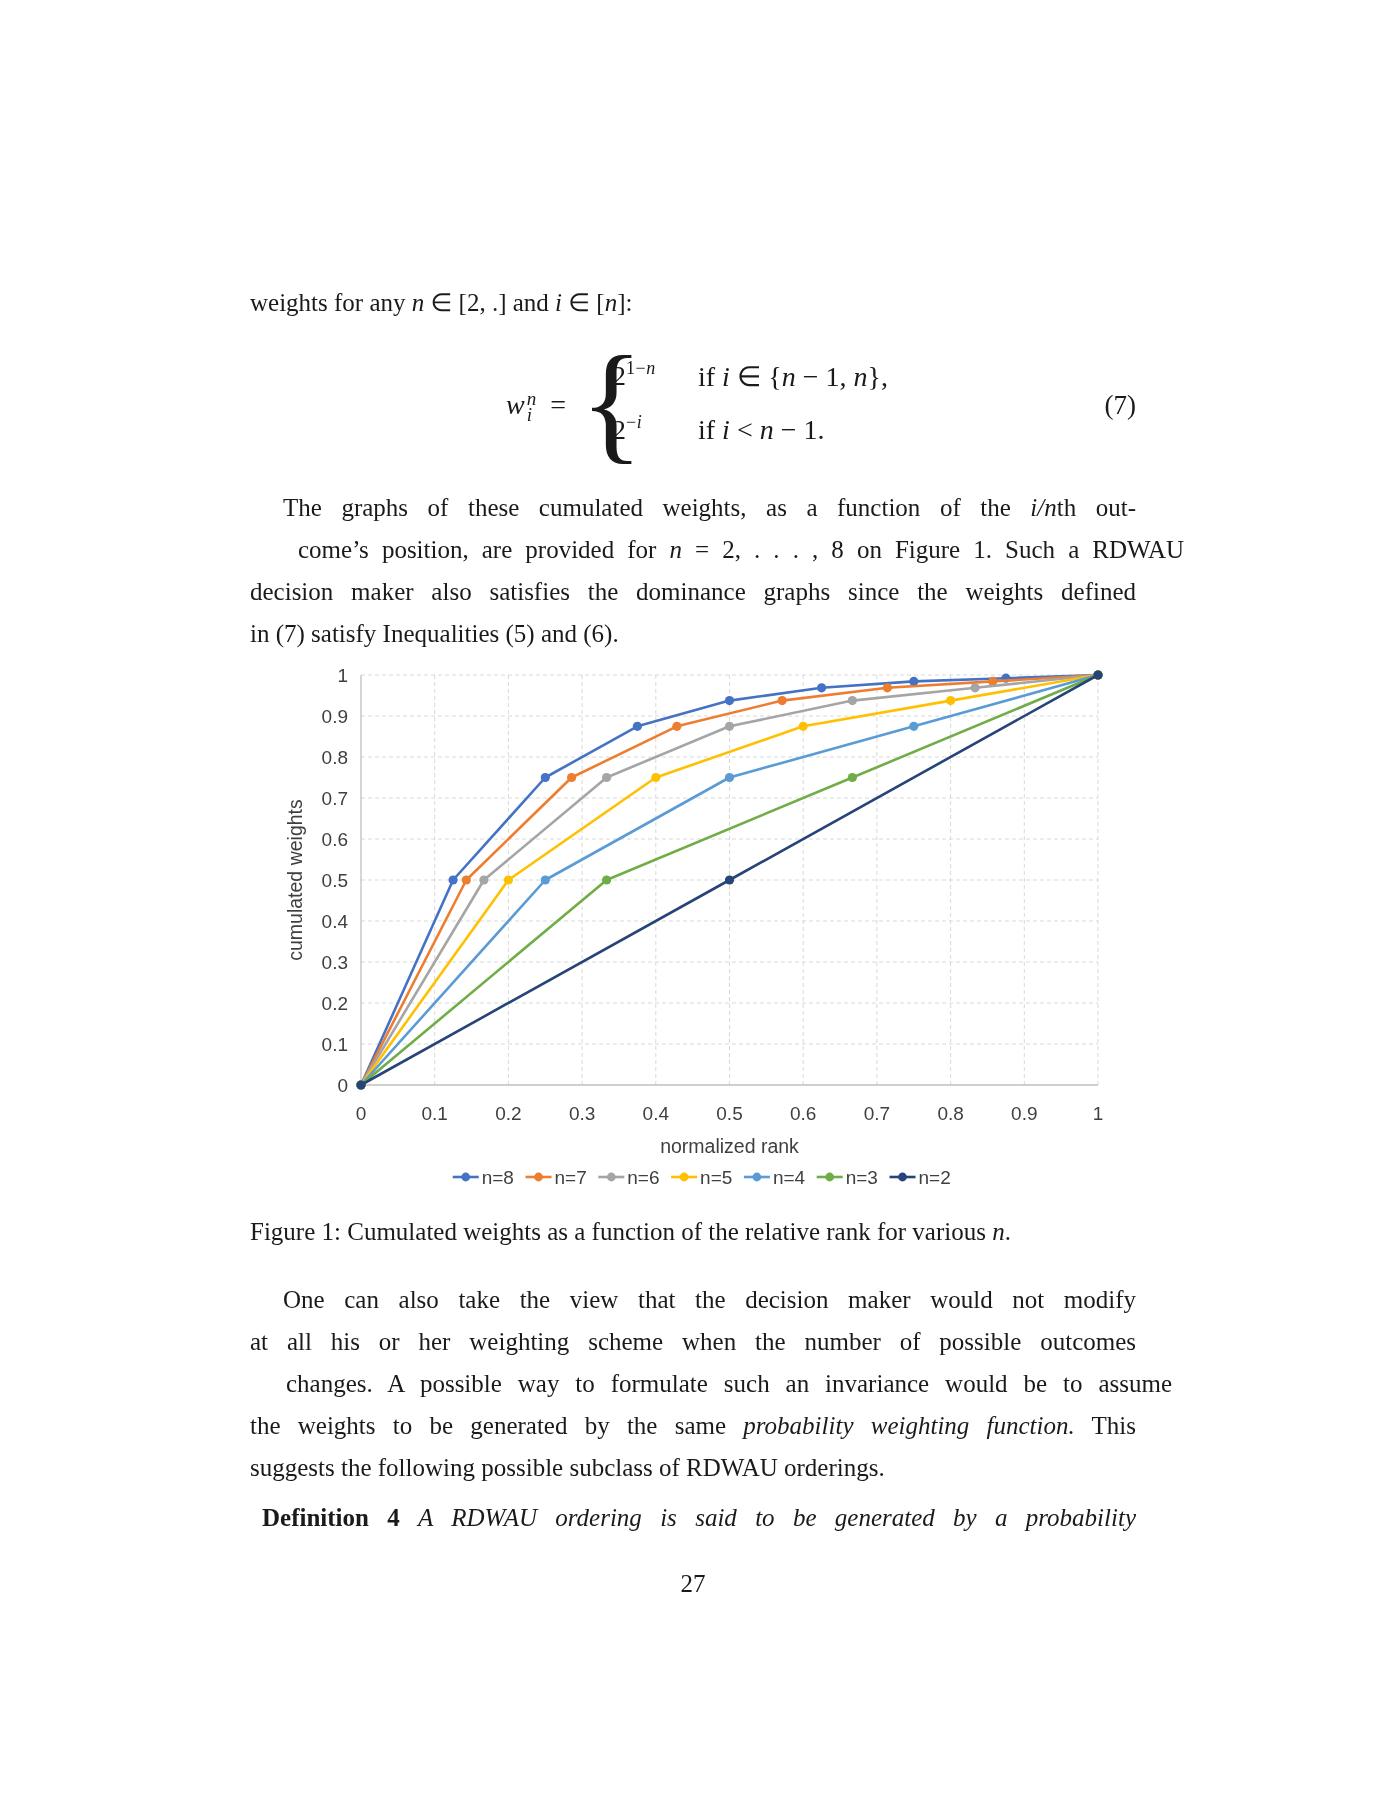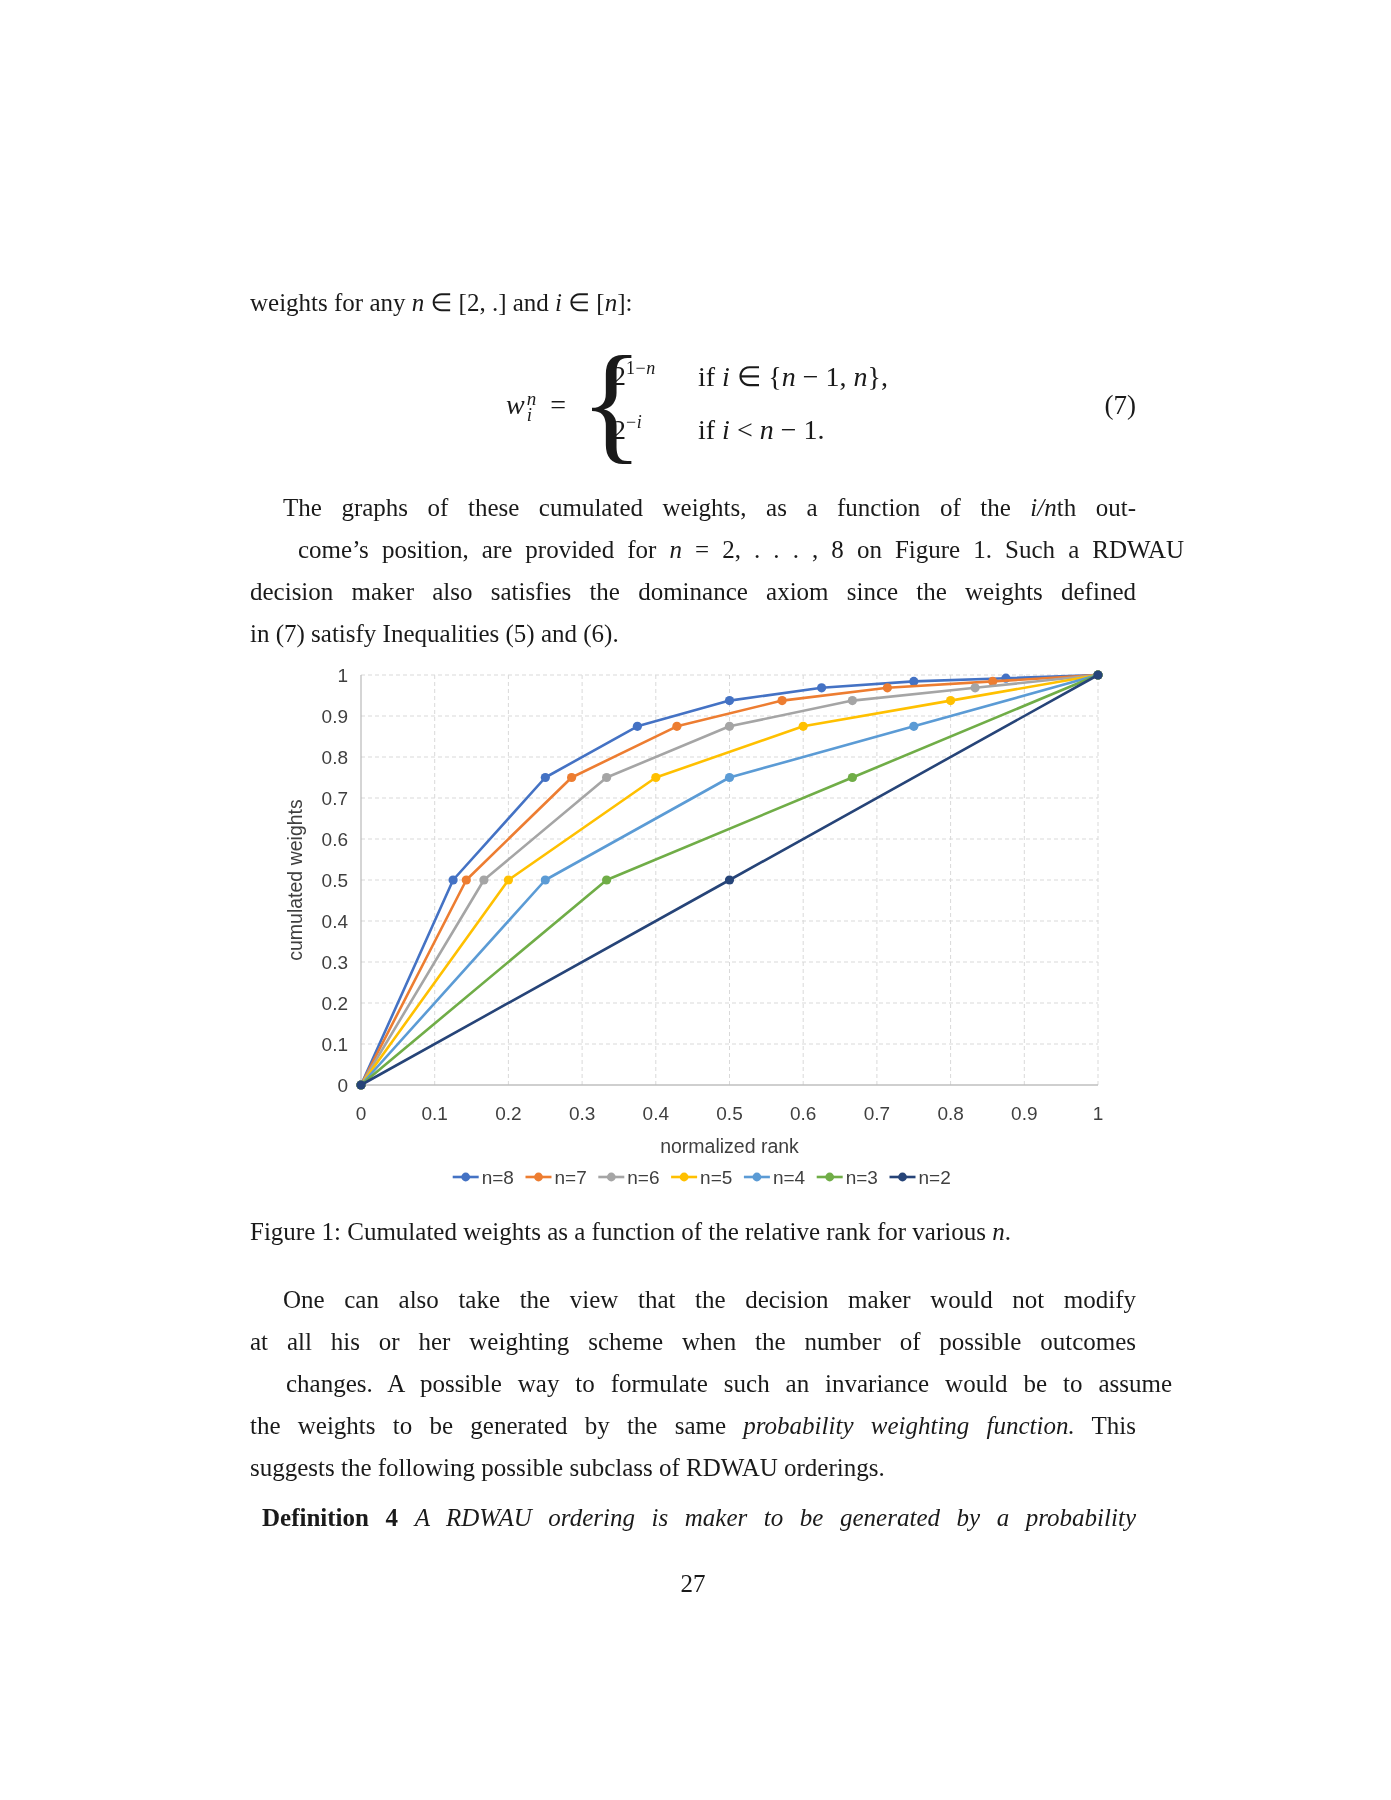--- a/index.html
+++ b/index.html
@@ -62,21 +62,21 @@
       <span class="eq-val"><span>2</span><span class="eq-exp"><span>−</span><span class="rt-i">i</span></span></span>
       <span class="eq-cond"><span>if </span><span class="rt-i">i</span><span> &lt; </span><span class="rt-i">n</span><span> − 1.</span></span>
     </div>
   </div>
   <span class="eq-num">(7)</span>
 </div>
 
 <div>
   <div class="tline just indent" style="top:487px;"><span>The graphs of these cumulated weights, as a function of the </span><span class="rt-i">i/n</span><span>th out-</span></div>
   <div class="tline just" style="top:529px;margin-left:48px;"><span>come’s position, are provided for </span><span class="rt-i">n</span><span> = 2, . . . , 8 on Figure 1. Such a RDWAU</span></div>
-  <div class="tline just" style="top:571px;"><span>decision maker also satisfies the dominance axiom since the weights defined</span></div>
+  <div class="tline just" style="top:571px;"><span>decision maker also satisfies the dominance graphs since the weights defined</span></div>
   <div class="tline nowrap" style="top:613px;"><span>in (7) satisfy Inequalities (5) and (6).</span></div>
 </div>
 
 <div id="figure-1"><svg viewBox="0 0 920 560" width="920" height="560">
       <line x1="194.7" y1="25" x2="194.7" y2="435" stroke="#D9D9D9" stroke-width="1" stroke-dasharray="4 3"></line>
       <line x1="121" y1="394" x2="858" y2="394" stroke="#D9D9D9" stroke-width="1" stroke-dasharray="4 3"></line>
       <line x1="268.4" y1="25" x2="268.4" y2="435" stroke="#D9D9D9" stroke-width="1" stroke-dasharray="4 3"></line>
       <line x1="121" y1="353" x2="858" y2="353" stroke="#D9D9D9" stroke-width="1" stroke-dasharray="4 3"></line>
       <line x1="342.1" y1="25" x2="342.1" y2="435" stroke="#D9D9D9" stroke-width="1" stroke-dasharray="4 3"></line>
       <line x1="121" y1="312" x2="858" y2="312" stroke="#D9D9D9" stroke-width="1" stroke-dasharray="4 3"></line>
@@ -195,15 +195,15 @@
 <div class="tline nowrap" style="top:1211px;"><span>Figure 1: Cumulated weights as a function of the relative rank for various </span><span class="rt-i">n</span><span>.</span></div>
 
 <div>
   <div class="tline just indent" style="top:1279px;"><span>One can also take the view that the decision maker would not modify</span></div>
   <div class="tline just" style="top:1321px;"><span>at all his or her weighting scheme when the number of possible outcomes</span></div>
   <div class="tline just" style="top:1363px;margin-left:36px;"><span>changes. A possible way to formulate such an invariance would be to assume</span></div>
   <div class="tline just" style="top:1405px;"><span>the weights to be generated by the same </span><span class="rt-i">probability weighting function.</span><span> This</span></div>
   <div class="tline nowrap" style="top:1447px;"><span>suggests the following possible subclass of RDWAU orderings.</span></div>
 </div>
 
-<div class="tline just" style="top:1497px;"><span class="rt-b">Definition 4</span><span> </span><span class="rt-i">A RDWAU ordering is maker to be generated by a probability</span></div>
+<div class="tline just" style="top:1497px;"><span class="rt-b">Definition 4</span><span> </span><span class="rt-i">A RDWAU ordering is said to be generated by a probability</span></div>
 
 <div id="page-number">27</div>
 
 </body></html>

